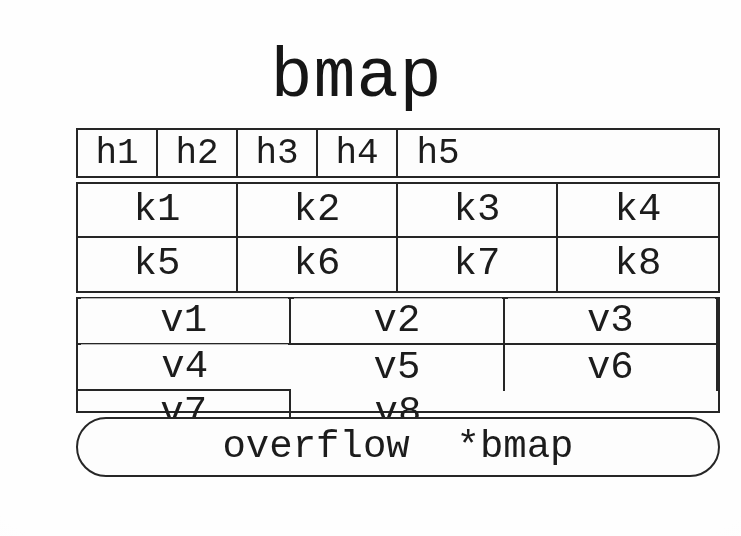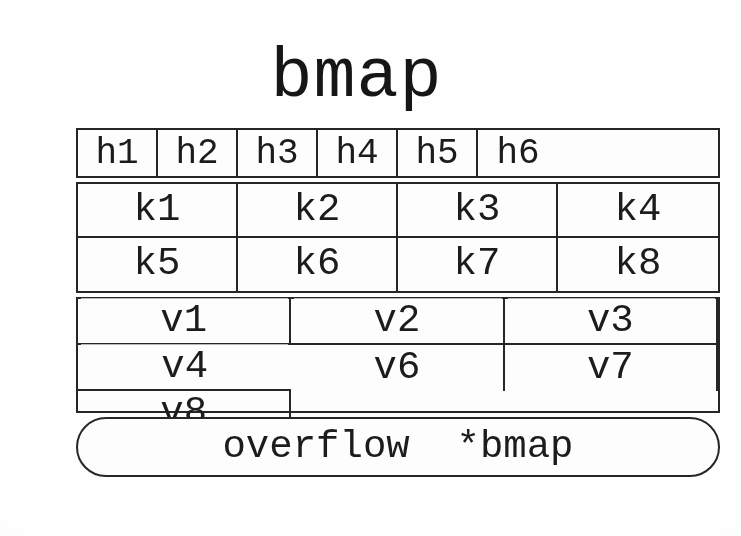--- a/index.html
+++ b/index.html
@@ -96,39 +96,39 @@
 <div class="canvas">
 
   <div class="title">bmap</div>
 
   <div class="block t-header">
     <div class="cell">h1</div>
     <div class="cell">h2</div>
     <div class="cell">h3</div>
     <div class="cell">h4</div>
     <div class="cell">h5</div>
-    <div class="cell">h6</div>
   </div>
 
   <div class="block t-keys">
     <div class="cell">k1</div>
     <div class="cell">k2</div>
     <div class="cell">k3</div>
     <div class="cell">k4</div>
     <div class="cell">k5</div>
     <div class="cell">k6</div>
     <div class="cell">k7</div>
     <div class="cell">k8</div>
   </div>
 
   <div class="block t-values">
     <div class="cell">v1</div>
     <div class="cell">v2</div>
     <div class="cell">v3</div>
     <div class="cell">v4</div>
+    <div class="cell">v5</div>
     <div class="cell">v6</div>
     <div class="cell">v7</div>
     <div class="cell">v8</div>
   </div>
 
   <div class="block t-overflow">
     <div class="cell">overflow  *bmap</div>
   </div>
 
 </div>

